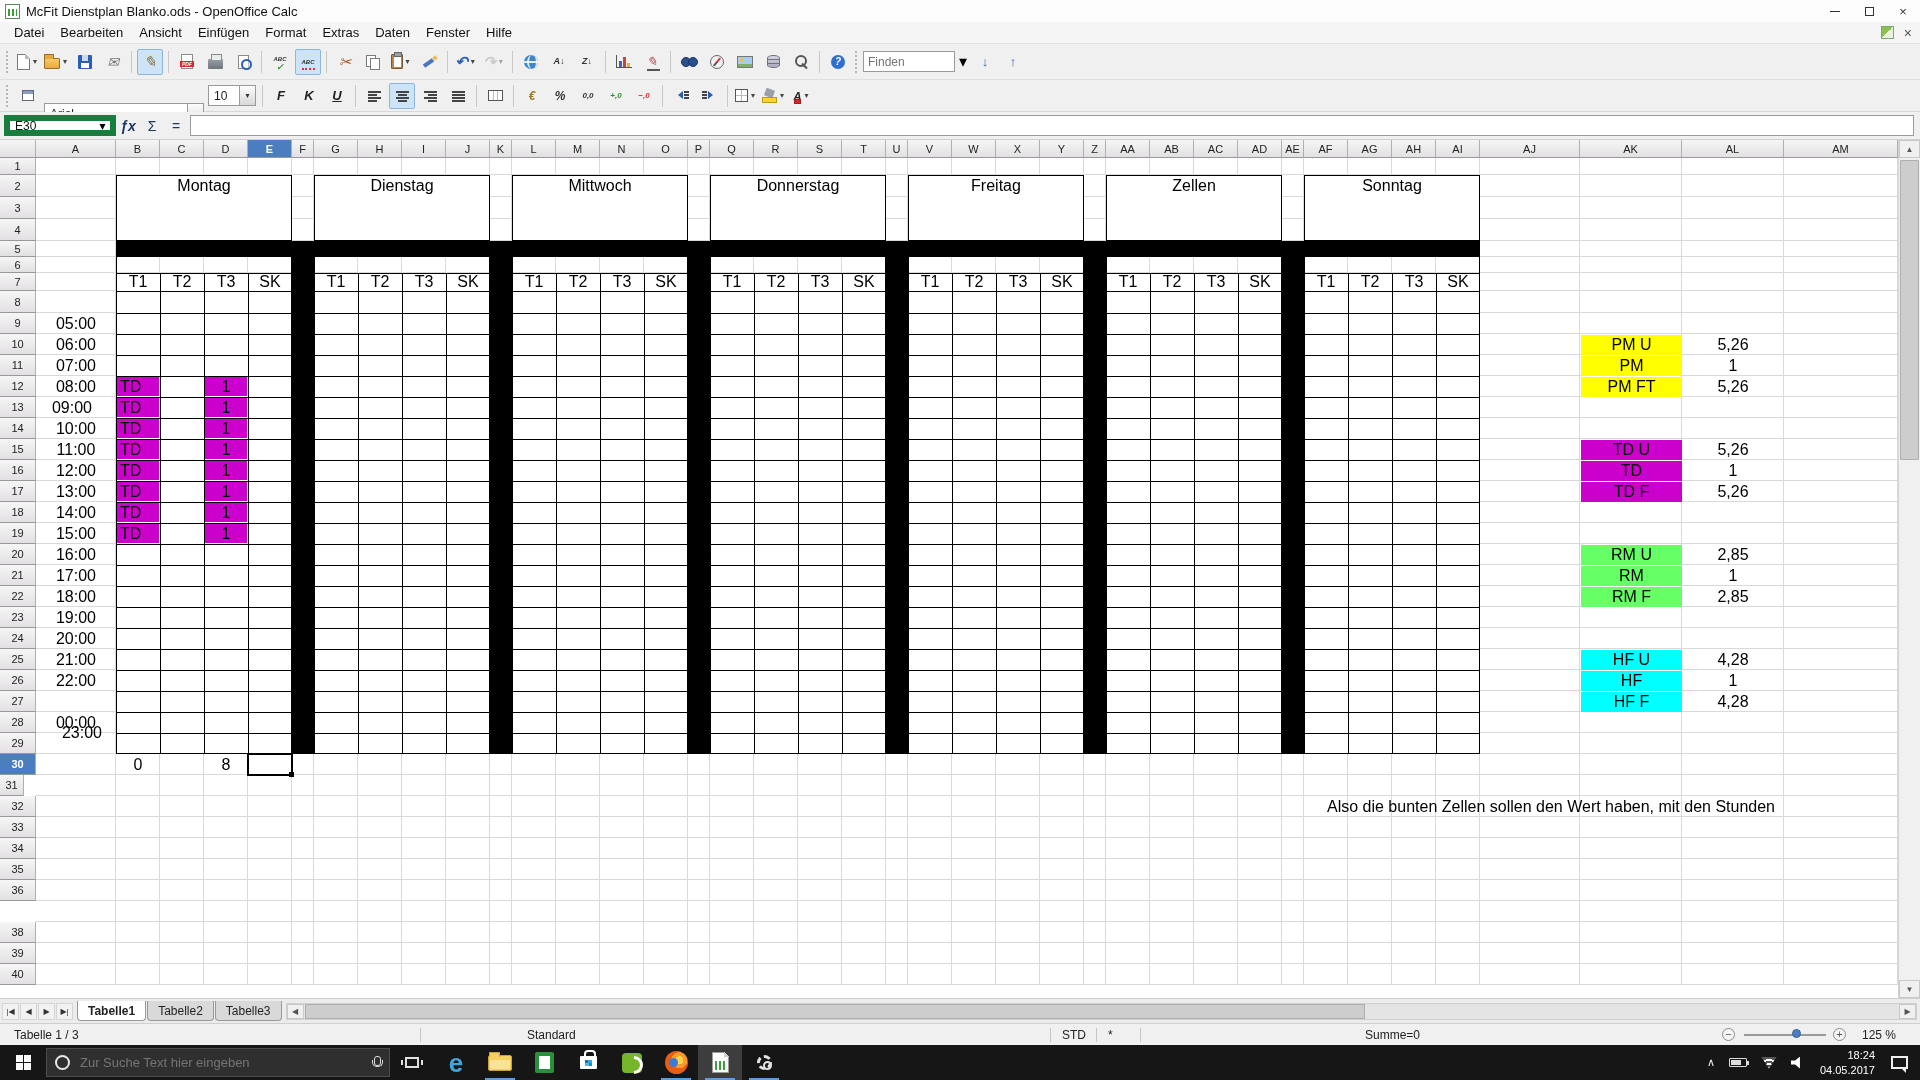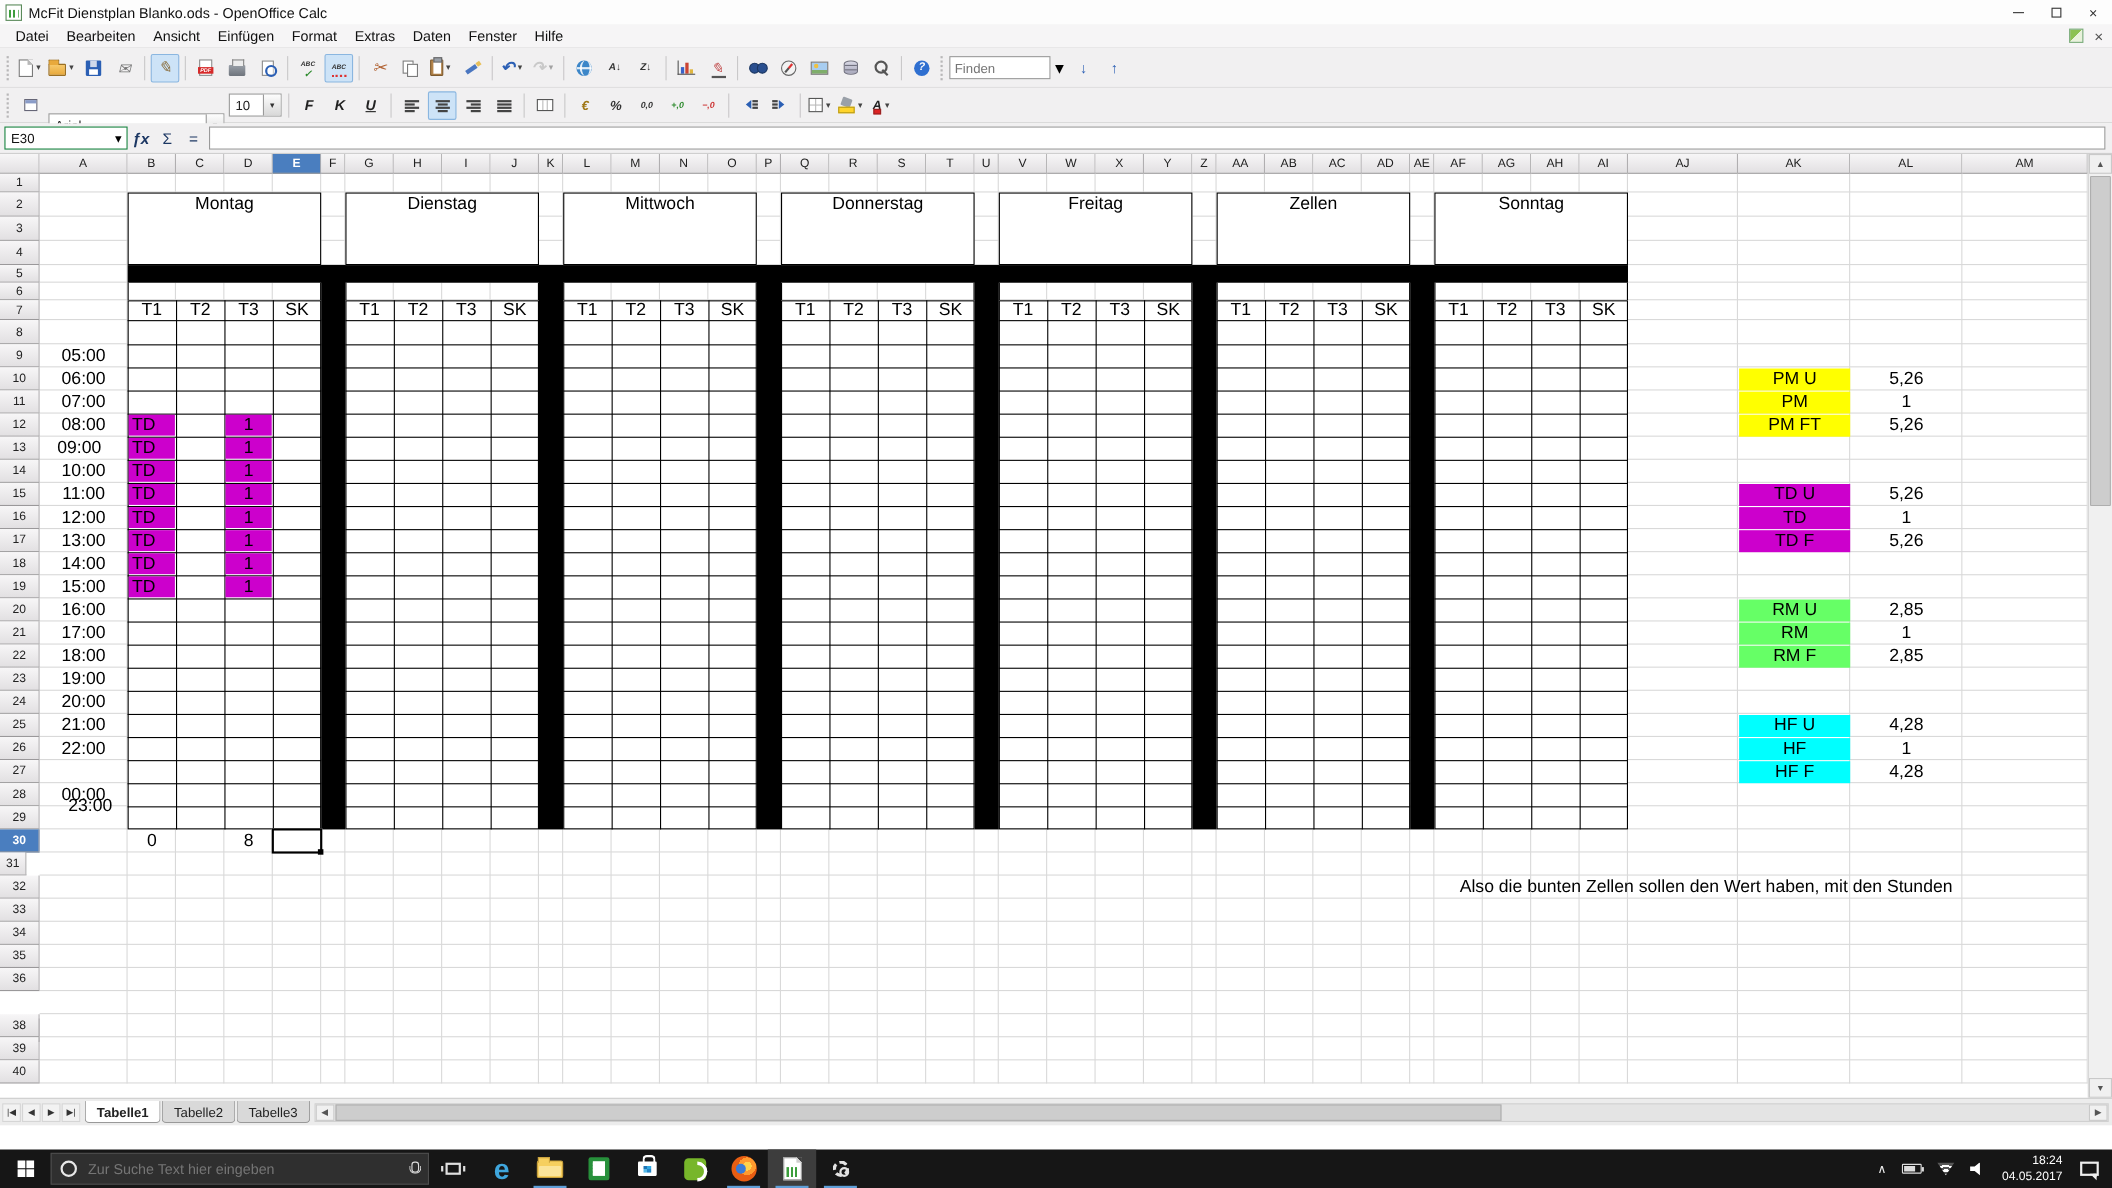--- a/index.html
+++ b/index.html
@@ -121,21 +121,21 @@
   .ic-increase-indent::after{content:"";position:absolute;left:0;top:1px;width:5px;height:2px;background:#444;box-shadow:0 3px 0 #444,0 6px 0 #444;}
   .ic-borders{width:13px;height:13px;border:1px solid #555;background:linear-gradient(#bbb,#bbb) 50% 0/1px 100% no-repeat,linear-gradient(#bbb,#bbb) 0 50%/100% 1px no-repeat,#fff;}
   .ic-background-color{width:15px;height:14px;}
   .ic-background-color::before{content:"";position:absolute;left:3px;top:0;width:9px;height:8px;background:#9aa0a8;transform:rotate(20deg);border-radius:1px;}
   .ic-background-color::after{content:"";position:absolute;left:0;right:0;bottom:0;height:4px;background:#ffd42a;border:1px solid #b89a1a;}
   .ic-font-color{font-size:11px;font-weight:700;color:#222;line-height:10px;padding-top:1px;}
   .ic-font-color::after{content:"";position:absolute;left:0;right:0;bottom:-3px;height:3px;background:#d22;border:1px solid #922;}
 
   
   .formulabar{position:absolute;left:0;top:112px;width:100%;height:28px;background:#f1f0f1;border-bottom:1px solid #cfcfcf;display:flex;align-items:center;}
-  .namebox{width:112px;height:21px;margin-left:4px;border:1px solid #15803d;background:#fff;font-size:12px;display:flex;align-items:center;}
+  .namebox{width:112px;height:21px;margin-left:4px;border:6px solid #15803d;background:#fff;font-size:12px;display:flex;align-items:center;}
   .namebox .nval{flex:1;padding-left:5px;color:#111;}
   .fb-btn{width:24px;height:24px;display:flex;align-items:center;justify-content:center;font-size:14px;color:#1c3763;}
   .fb-fx{font-style:italic;font-weight:700;}
   .fb-input{flex:1;height:21px;margin:0 6px 0 2px;border:1px solid #9a9a9a;background:#fff;font-size:13px;padding:0 4px;font-family:"Liberation Sans",sans-serif;}
 
   
   #grid{position:absolute;left:0;top:140px;width:1898px;height:858px;background:#fff;overflow:hidden;}
   .ch,.rh,.corner{position:absolute;background:linear-gradient(#f7f6f7,#e2e0e2);border-right:1px solid #b0aeb0;border-bottom:1px solid #9a989a;font-size:11px;color:#222;display:flex;align-items:center;justify-content:center;}
   .ch.sel,.rh.sel{background:#4a7ebf;color:#fff;font-weight:700;}
   .gl{position:absolute;background:#d9d9d9;}
@@ -942,20 +942,36 @@
         <span class="tab">Tabelle2</span>
         <span class="tab">Tabelle3</span>
       </span>
     <div class="hscroll">
       <span class="hs-btn" style="left:0">◀</span>
       <span class="hs-thumb"></span>
       <span class="hs-btn" style="right:0">▶</span>
     </div>
   </div>
 
+  <div class="statusbar">
+    <span class="sb" style="left:14px">Tabelle 1 / 3</span>
+    <span class="sb-div" style="left:420px"></span>
+    <span class="sb" style="left:527px">Standard</span>
+    <span class="sb-div" style="left:1050px"></span>
+    <span class="sb" style="left:1062px">STD</span>
+    <span class="sb-div" style="left:1096px"></span>
+    <span class="sb" style="left:1108px">*</span>
+    <span class="sb-div" style="left:1140px"></span>
+    <span class="sb" style="left:1365px">Summe=0</span>
+    <span class="zoom-btn" style="left:1722px">−</span>
+    <span class="zoom-track" style="left:1744px;width:82px"></span>
+    <span class="zoom-thumb" style="left:1792px"></span>
+    <span class="zoom-btn" style="left:1833px">+</span>
+    <span class="sb" style="left:1862px">125 %</span>
+  </div>
 
   <div class="taskbar">
     <div class="tstart">
       <span class="winlogo">
           <i></i>
           <i></i>
           <i></i>
           <i></i>
         </span>
     </div>

